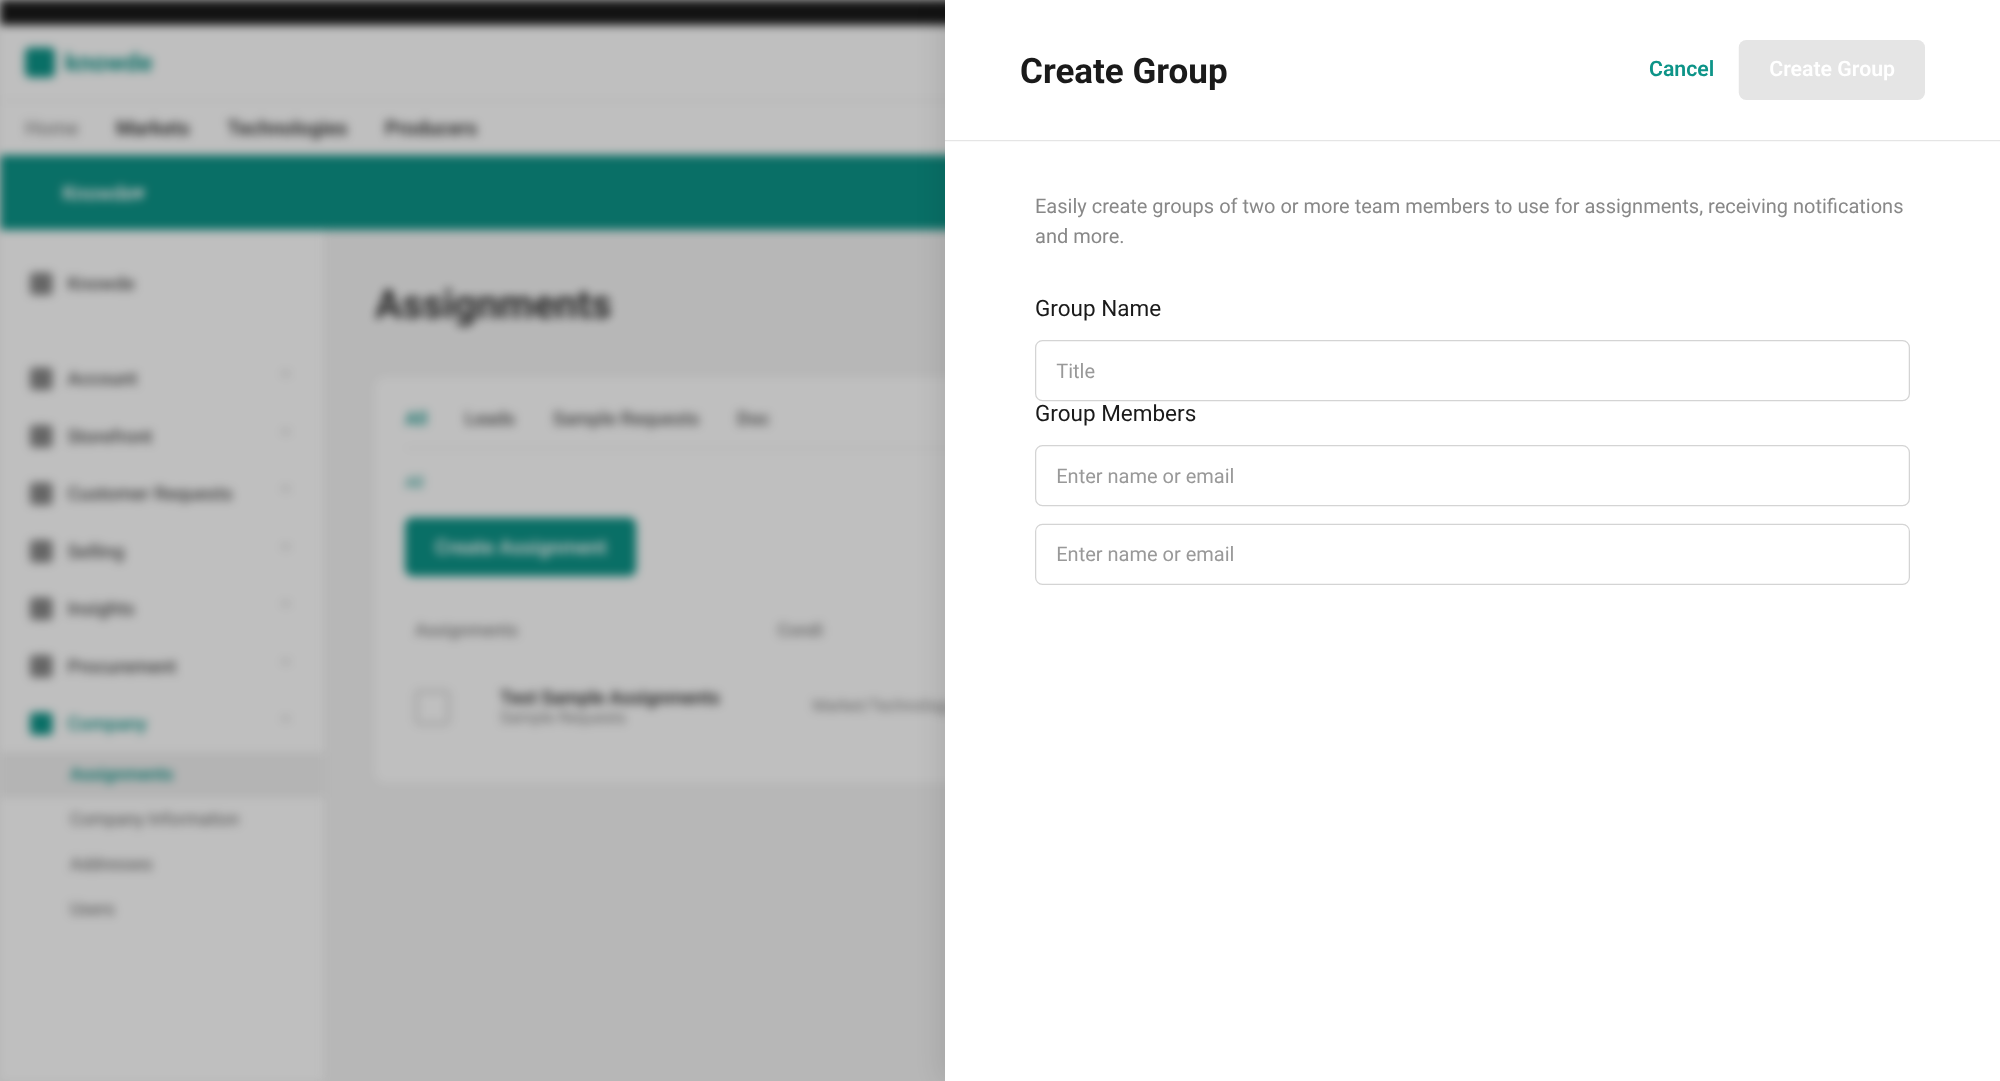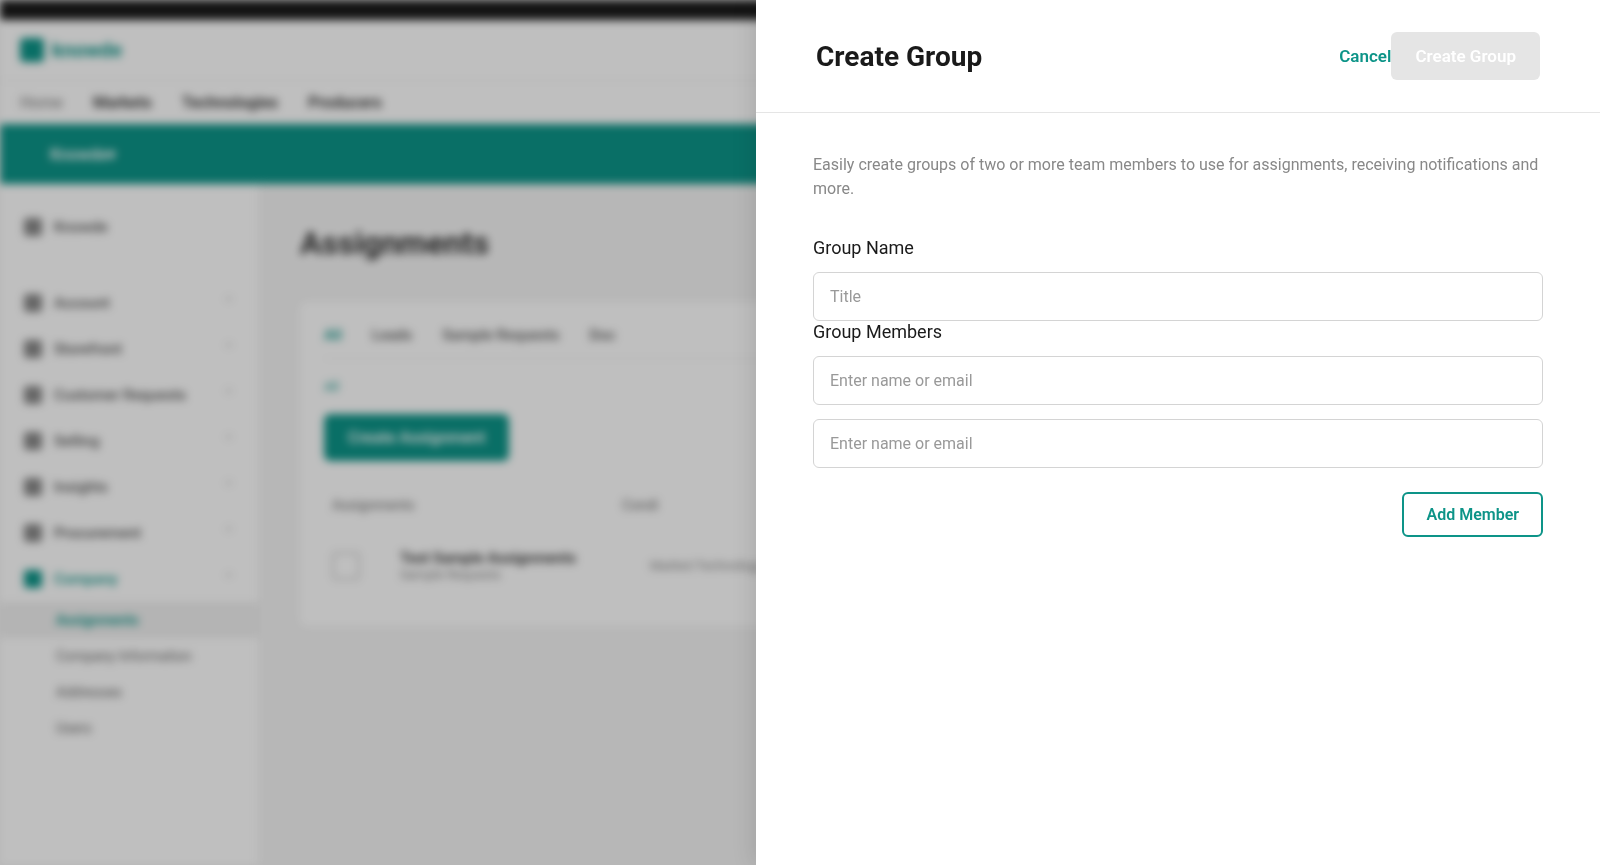--- a/index.html
+++ b/index.html
@@ -40,24 +40,24 @@
     .bg-row-text { font-weight: 600; color: #333; font-size: 15px; }
     .bg-row-sub { color: #888; font-size: 13px; }
     
     
     .overlay { position: absolute; top: 0; left: 0; width: 100%; height: 100%; background: rgba(0, 0, 0, 0.25); }
     
     
     .panel { position: absolute; top: 0; right: 0; width: 844px; height: 100%; background: #fff; box-shadow: -4px 0 20px rgba(0,0,0,0.1); }
     .panel-header { display: flex; align-items: center; padding: 32px 60px; border-bottom: 1px solid #e5e5e5; justify-content: space-between; }
     .panel-title { font-size: 28px; font-weight: 700; color: #1a1a1a; }
-    .panel-actions { margin-left: auto; display: flex; align-items: center; }
+    .panel-actions { margin-left: auto; display: flex; gap: 20px; align-items: center; }
     .cancel-btn { background: none; border: none; color: #0d9488; font-size: 17px; font-weight: 600; cursor: pointer; }
     .create-group-btn { background: #e5e5e5; color: #fff; border: none; padding: 14px 24px; border-radius: 6px; font-size: 17px; font-weight: 600; cursor: pointer; }
-    .panel-body { padding: 40px 57px; }
+    .panel-body { padding: 40px 72px; }
     .helper-text { color: #888; font-size: 16px; margin-bottom: 36px; line-height: 1.5; }
     .field-label { font-size: 18px; font-weight: 400; color: #1a1a1a; margin-bottom: 14px; }
     .text-input { width: 100%; padding: 14px 16px; border: 1px solid #d4d4d4; border-radius: 6px; font-size: 16px; color: #333; }
     .text-input::placeholder { color: #999; }
     .member-input { width: 100%; padding: 14px 16px; border: 1px solid #d4d4d4; border-radius: 6px; font-size: 16px; color: #333; margin-bottom: 14px; }
     .member-input::placeholder { color: #999; }
     .add-member-row { display: flex; justify-content: flex-end; margin-top: 10px; }
     .add-member-btn { background: #fff; border: 2px solid #0d9488; color: #0d9488; padding: 11px 22px; border-radius: 6px; font-size: 16px; font-weight: 600; cursor: pointer; }
   </style>
 </head>
@@ -174,17 +174,14 @@
   <div class="panel-body">
     <p class="helper-text">Easily create groups of two or more team members to use for assignments, receiving notifications and more.</p>
     
     <div class="field-label">Group Name</div>
     <input type="text" class="text-input" placeholder="Title" style="">
     
     <div class="field-label">Group Members</div>
     <input type="text" class="member-input" placeholder="Enter name or email" style="">
     <input type="text" class="member-input" placeholder="Enter name or email" style="">
     
-    <div class="add-member-row">
-      <button class="add-member-btn">Add Member</button>
-    </div>
   </div>
 </div>
 
 </body></html>

